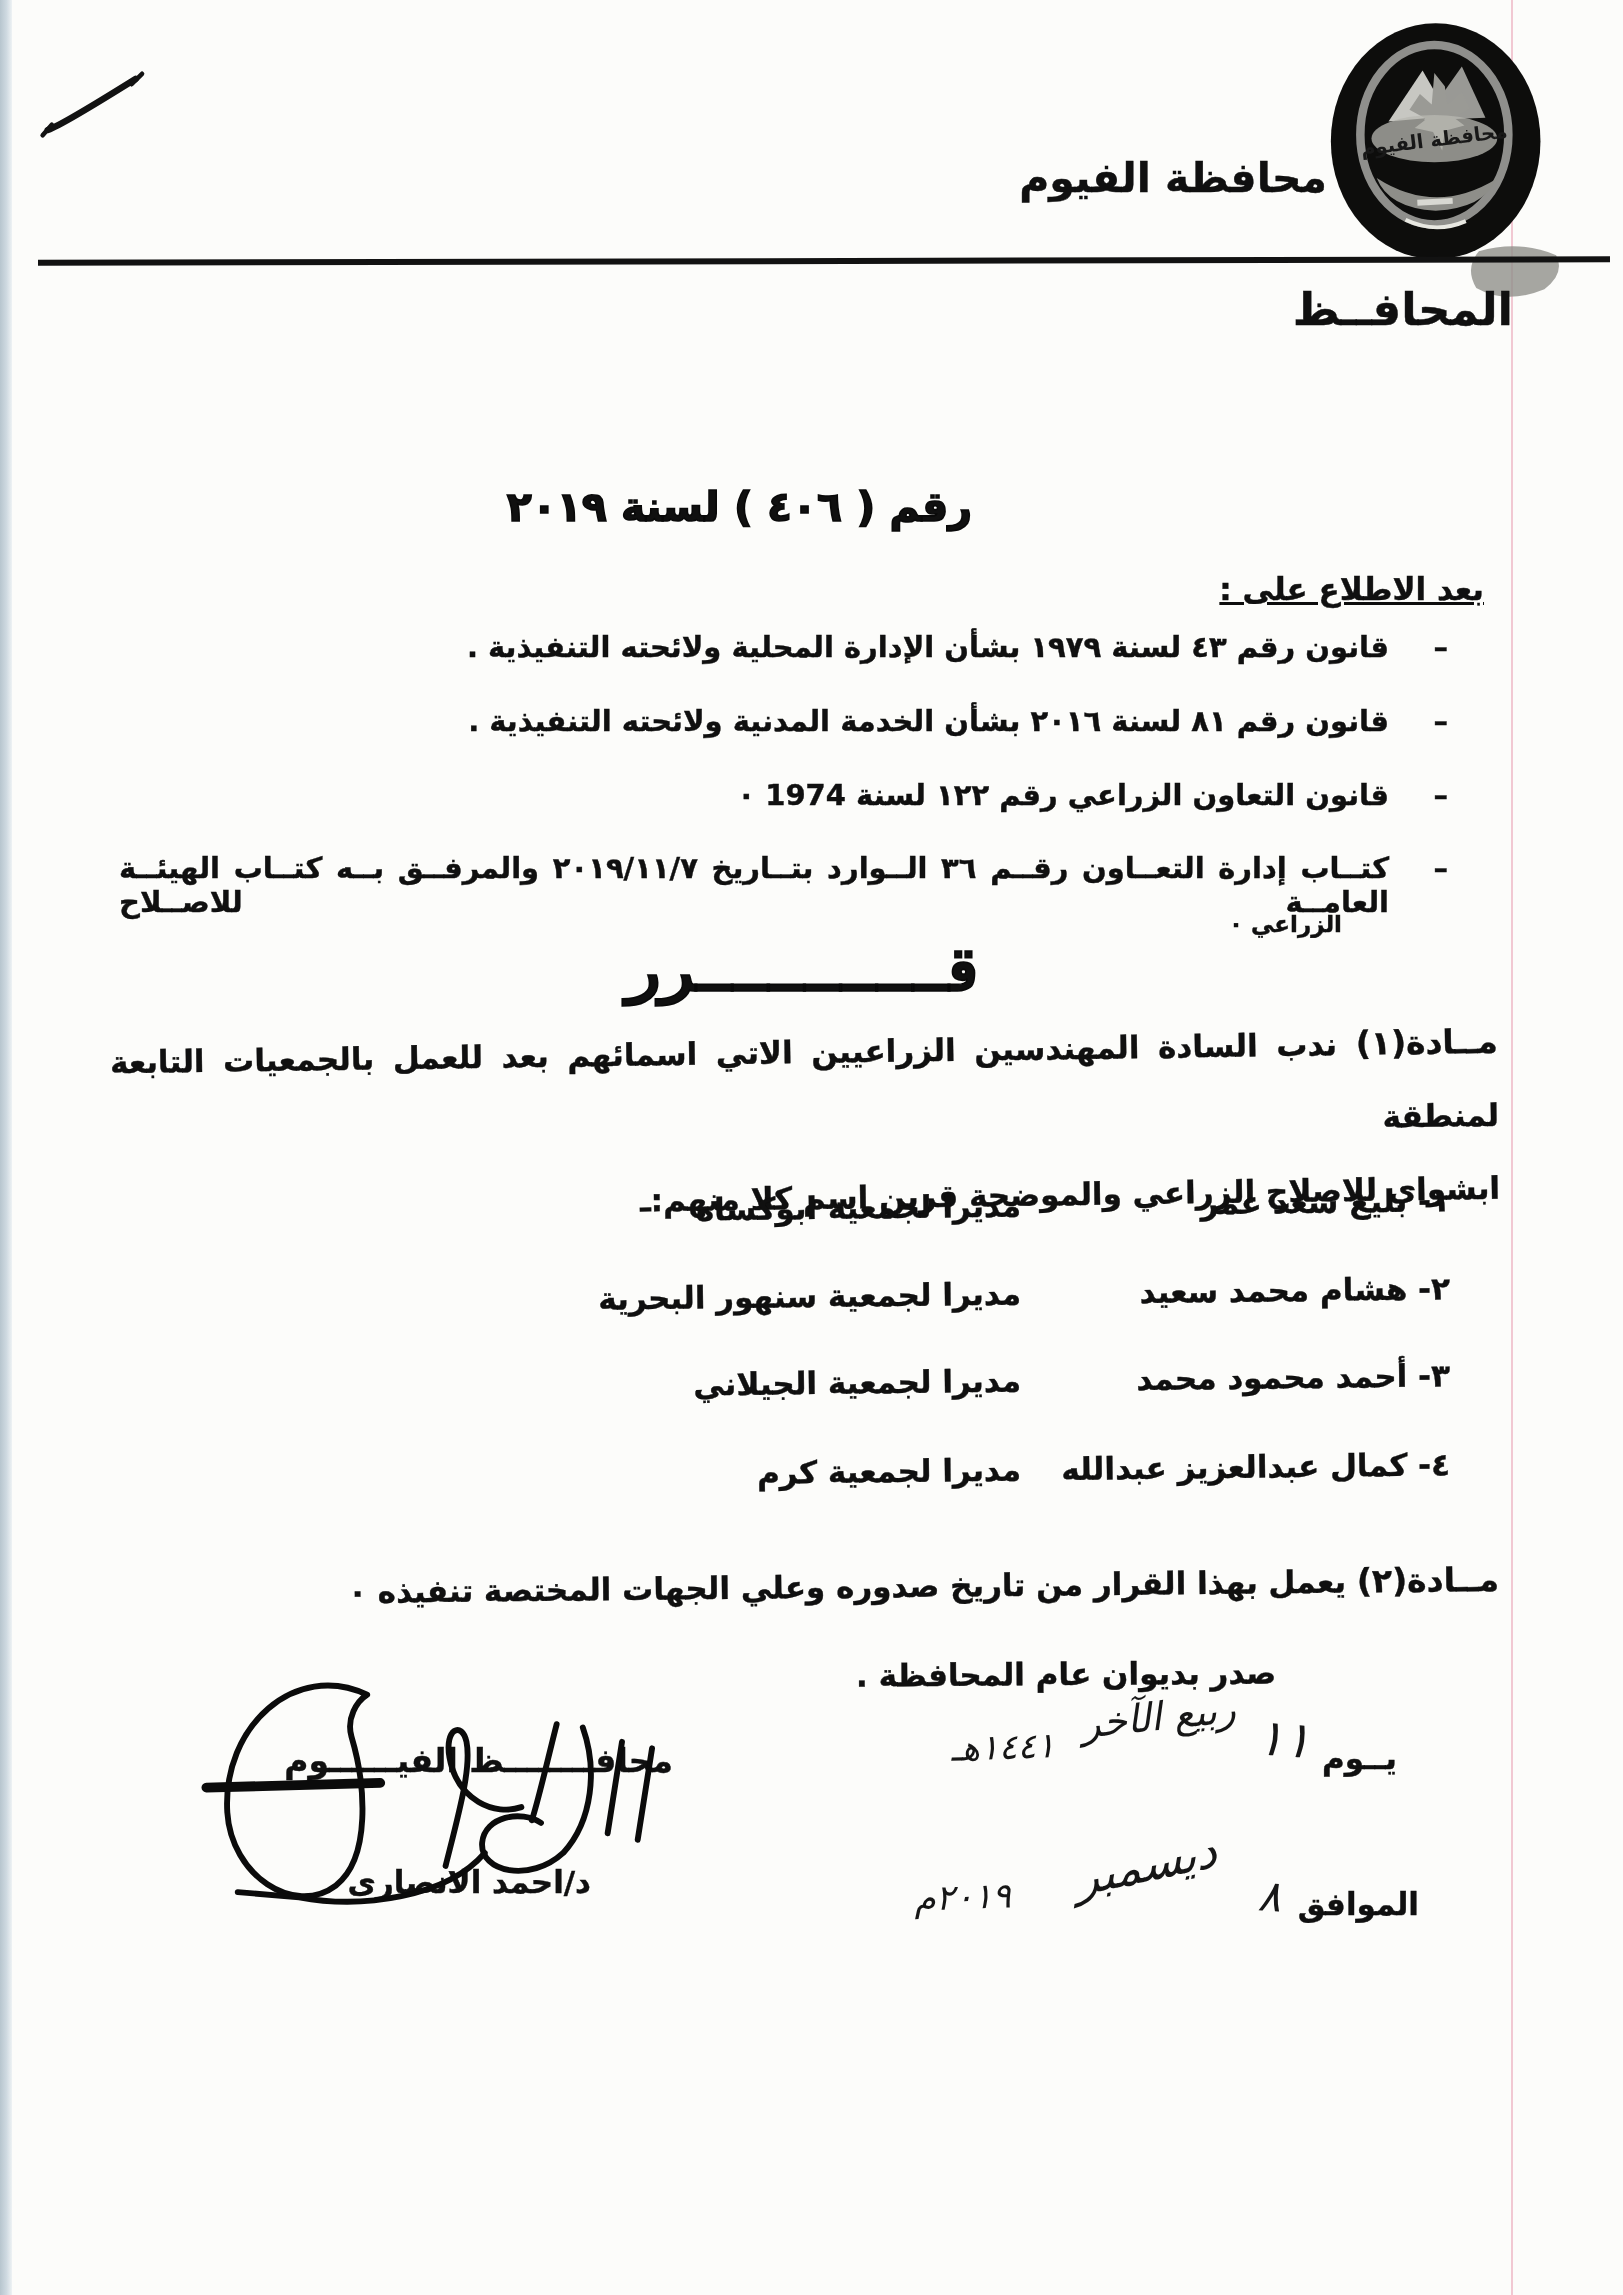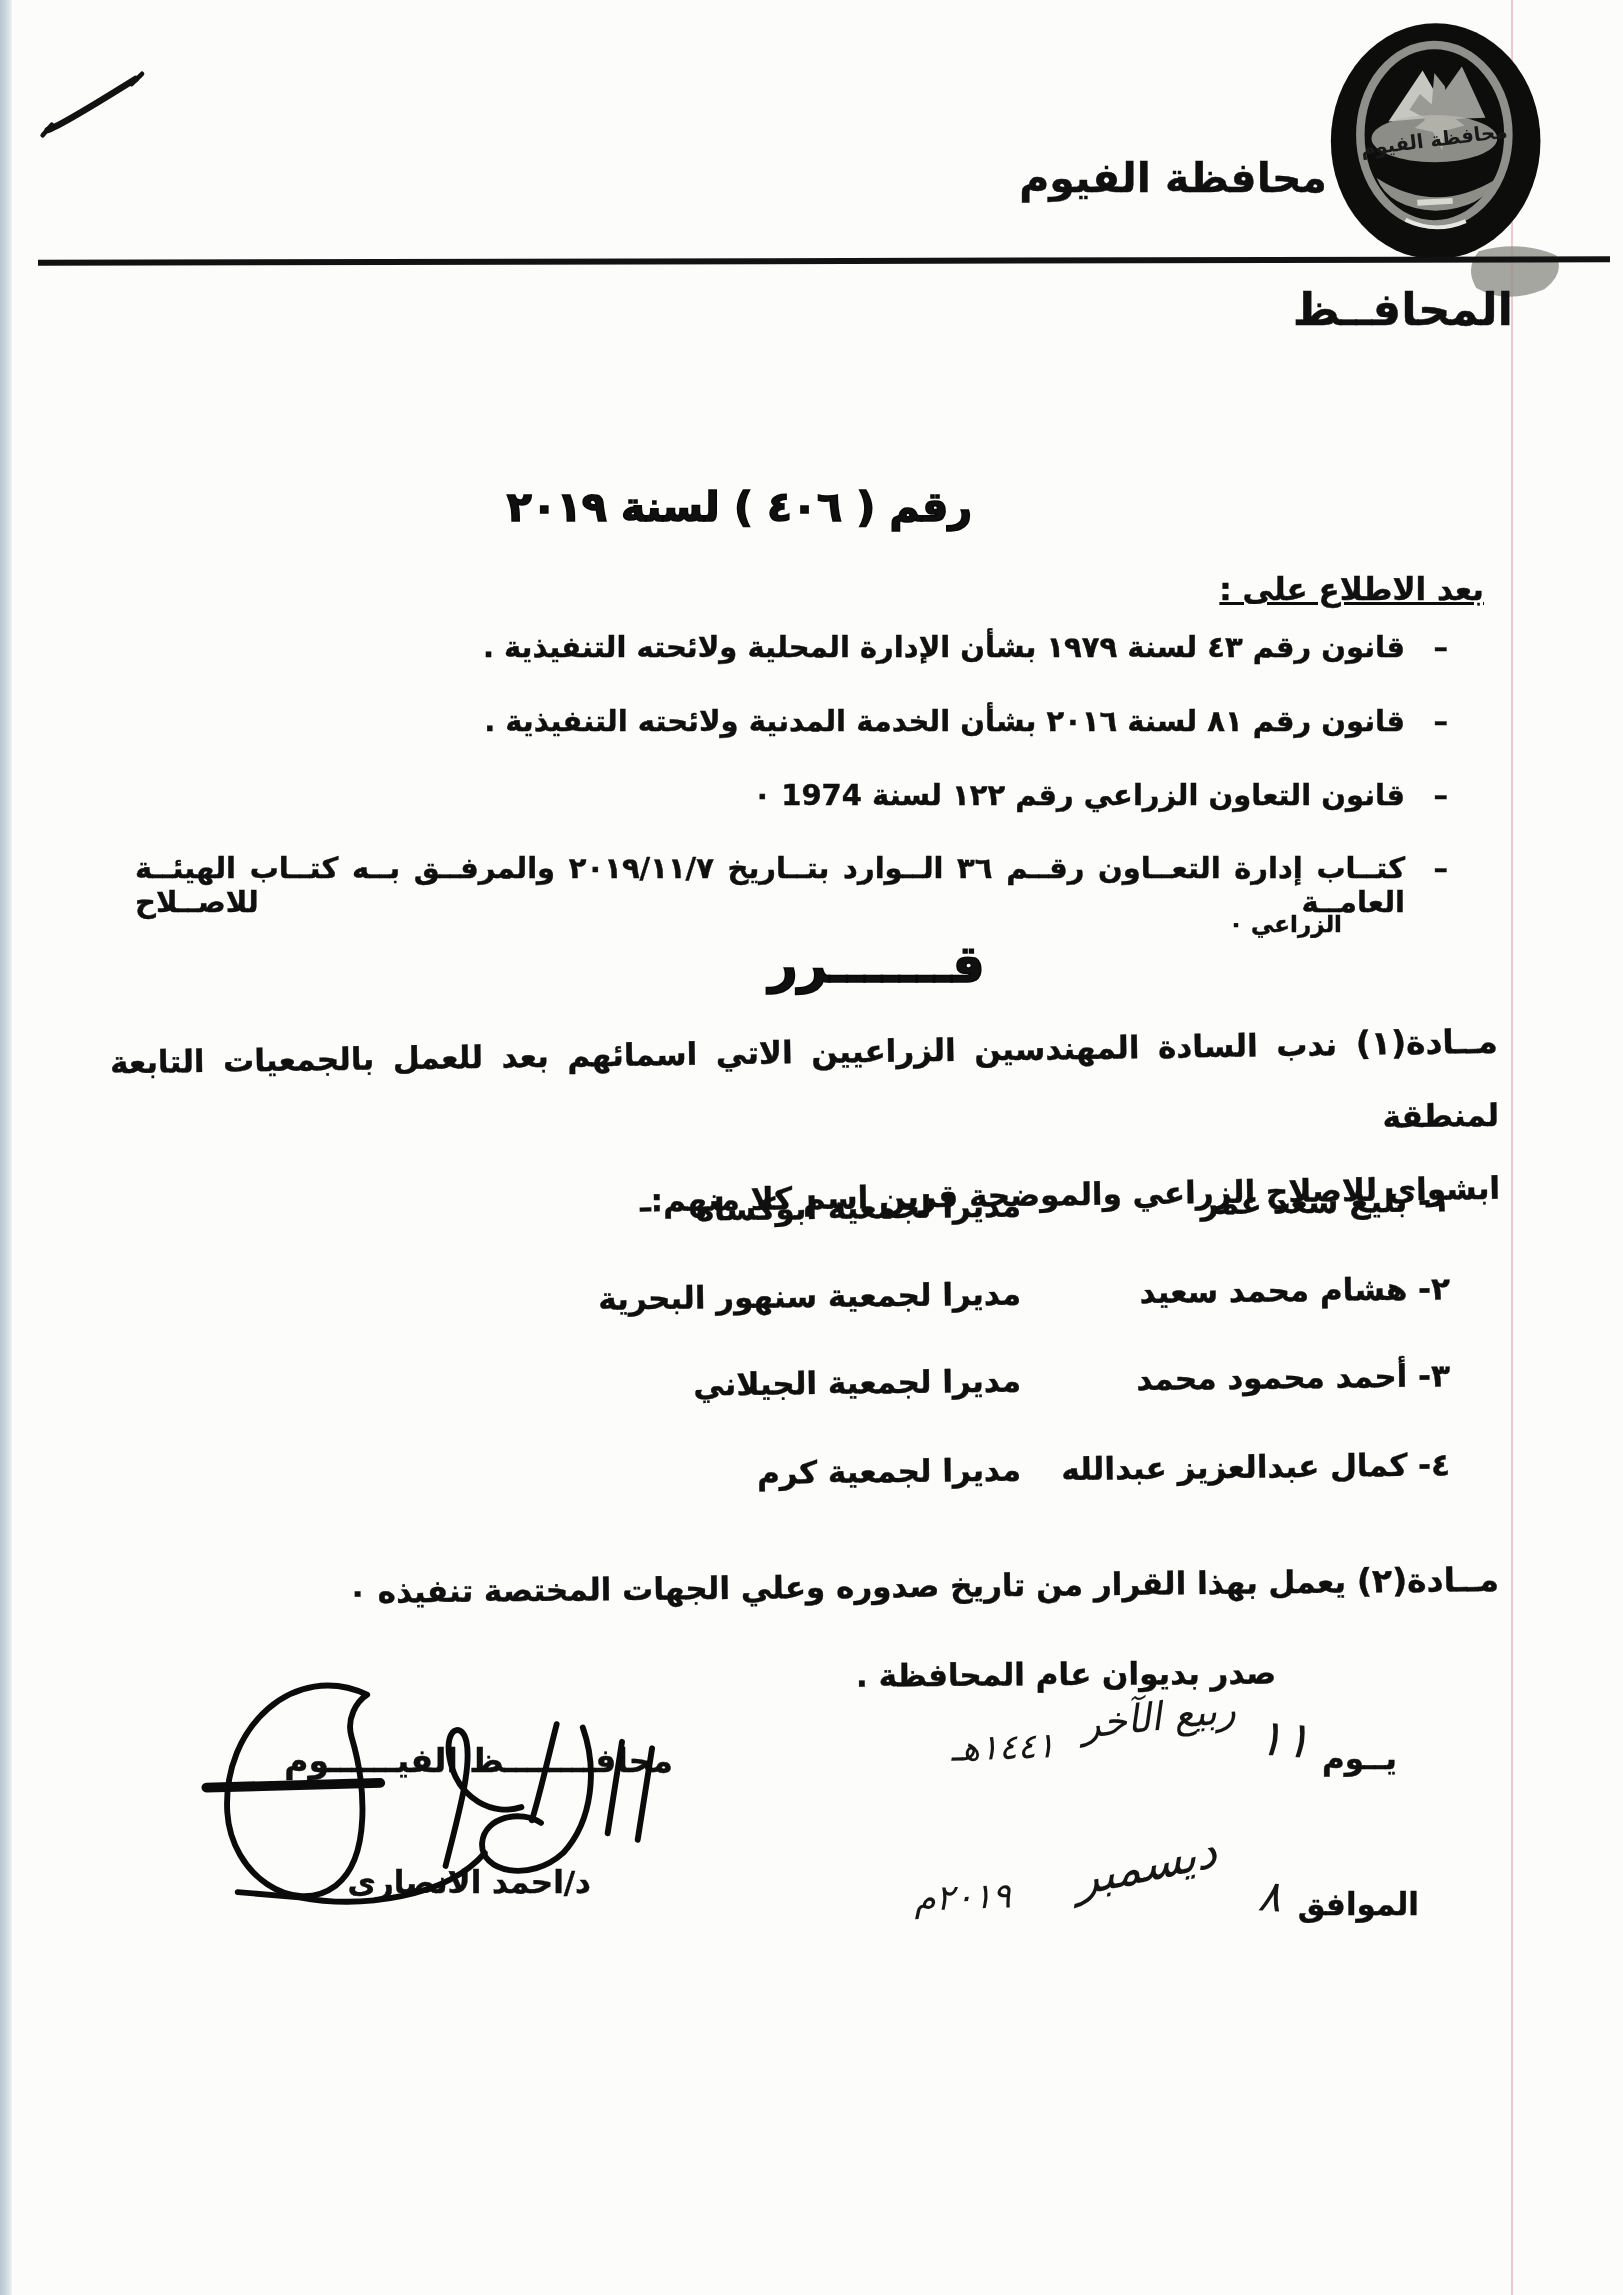--- a/index.html
+++ b/index.html
@@ -25,26 +25,26 @@
   .gov-name{top:154px;right:296px;font-size:41px;}
   .governor-heading{top:283px;right:110px;font-size:45px;}
   .rule{top:258px;left:38px;width:1572px;height:5.9px;background:#121212;transform:rotate(-.12deg);}
   
   .title-1{top:381px;left:628px;width:524px;text-align:center;font-size:56px;}
   .title-2{top:483px;left:592px;width:380px;font-size:41px;}
   
   .preamble{top:571px;right:139px;font-size:31px;text-decoration:underline;}
   .cite-row{position:absolute;right:175px;font-size:29px;}
   .cite-dash{position:absolute;right:0;top:0;}
-  .cite-text{display:block;margin-right:43px;width:1270px;text-align:right;}
+  .cite-text{display:block;margin-right:59px;width:1270px;text-align:right;}
   .stretch{text-align:justify;text-align-last:justify;}
   .c1{top:630px;} .c2{top:704px;} .c3{top:778px;} .c4{top:851px;}
   .cite-cont{top:911px;right:281px;font-size:23px;}
   
-  .decree-word{top:935px;left:710px;width:275px;text-align:right;font-size:51px;}
+  .decree-word{top:935px;left:710px;width:275px;text-align:right;font-size:60px;font-family:Liberation Mono, monospace;}
   
   .article1{top:1015px;right:124px;width:1388px;font-size:31px;line-height:73px;transform:rotate(-.85deg);}
   .a-line1{display:block;text-align:justify;text-align-last:justify;}
   .a-line2{display:block;text-align:right;}
   .alabel{font-size:33px;}
   
   .apt-row{position:absolute;right:173px;width:1276px;font-size:31px;transform:rotate(-.7deg);}
   .r1{top:1190px;} .r2{top:1278px;} .r3{top:1365px;} .r4{top:1454px;}
   .apt-name{white-space:nowrap;}
   .apt-role{position:absolute;right:429px;top:0;white-space:nowrap;}

